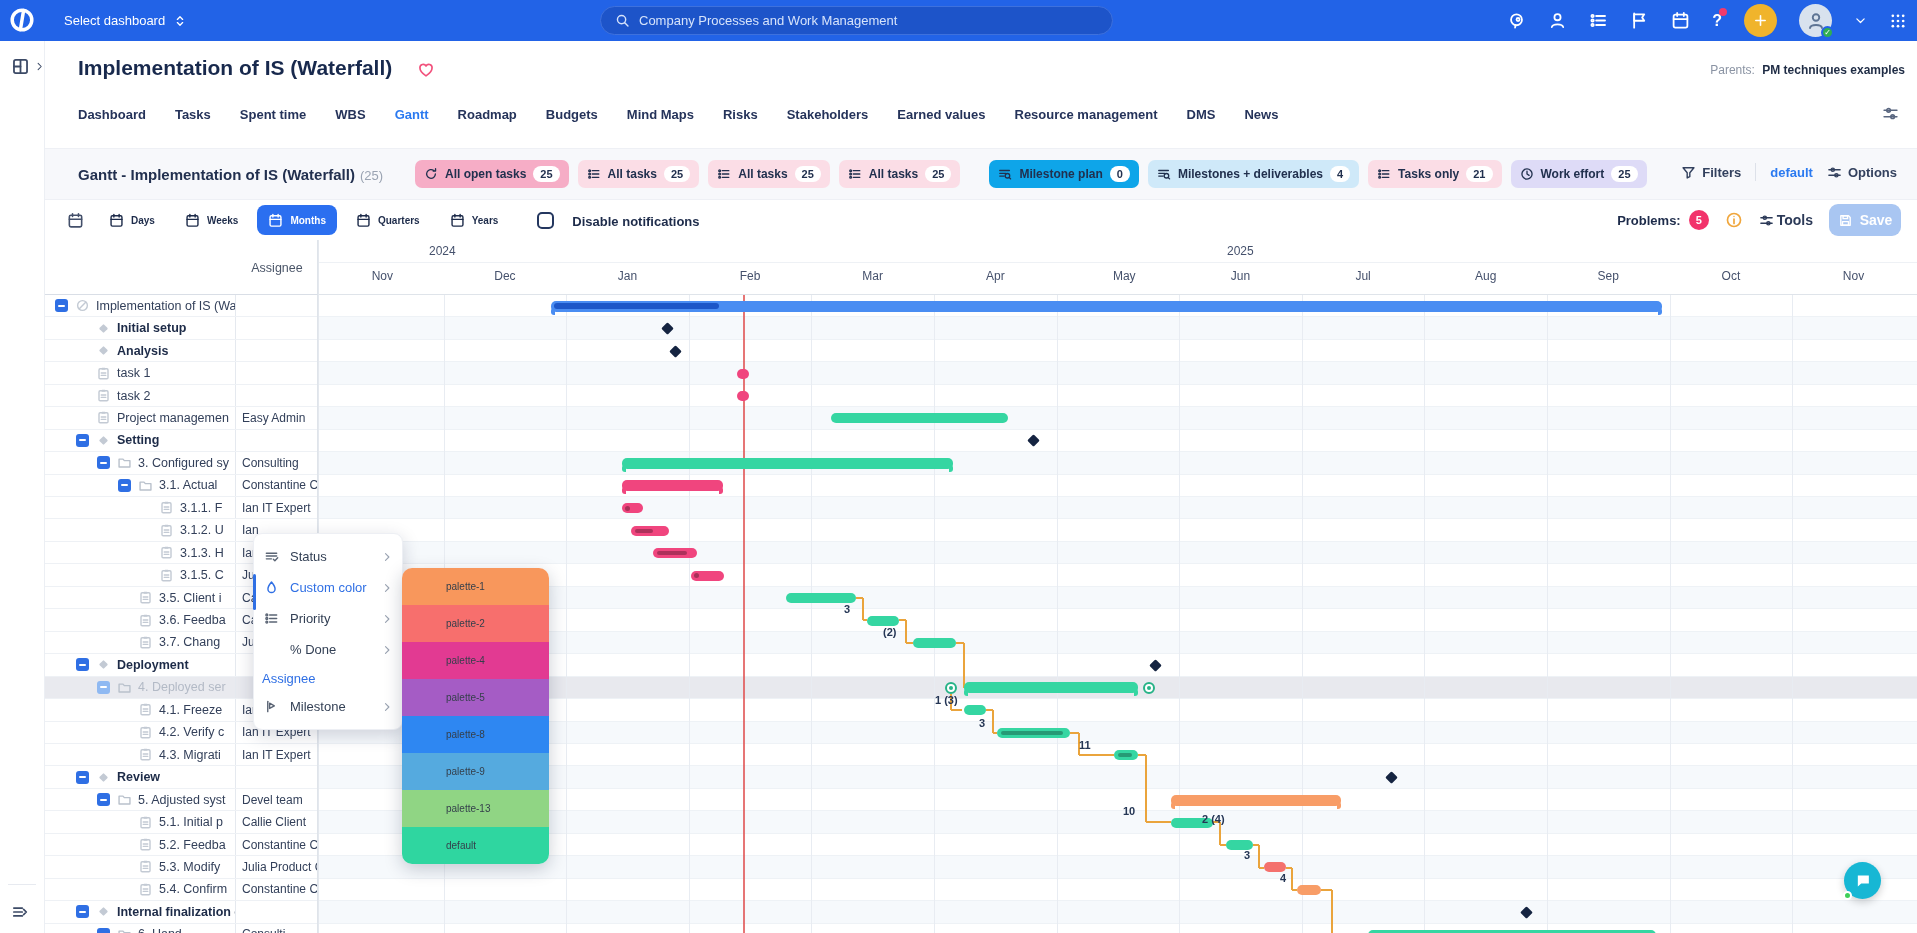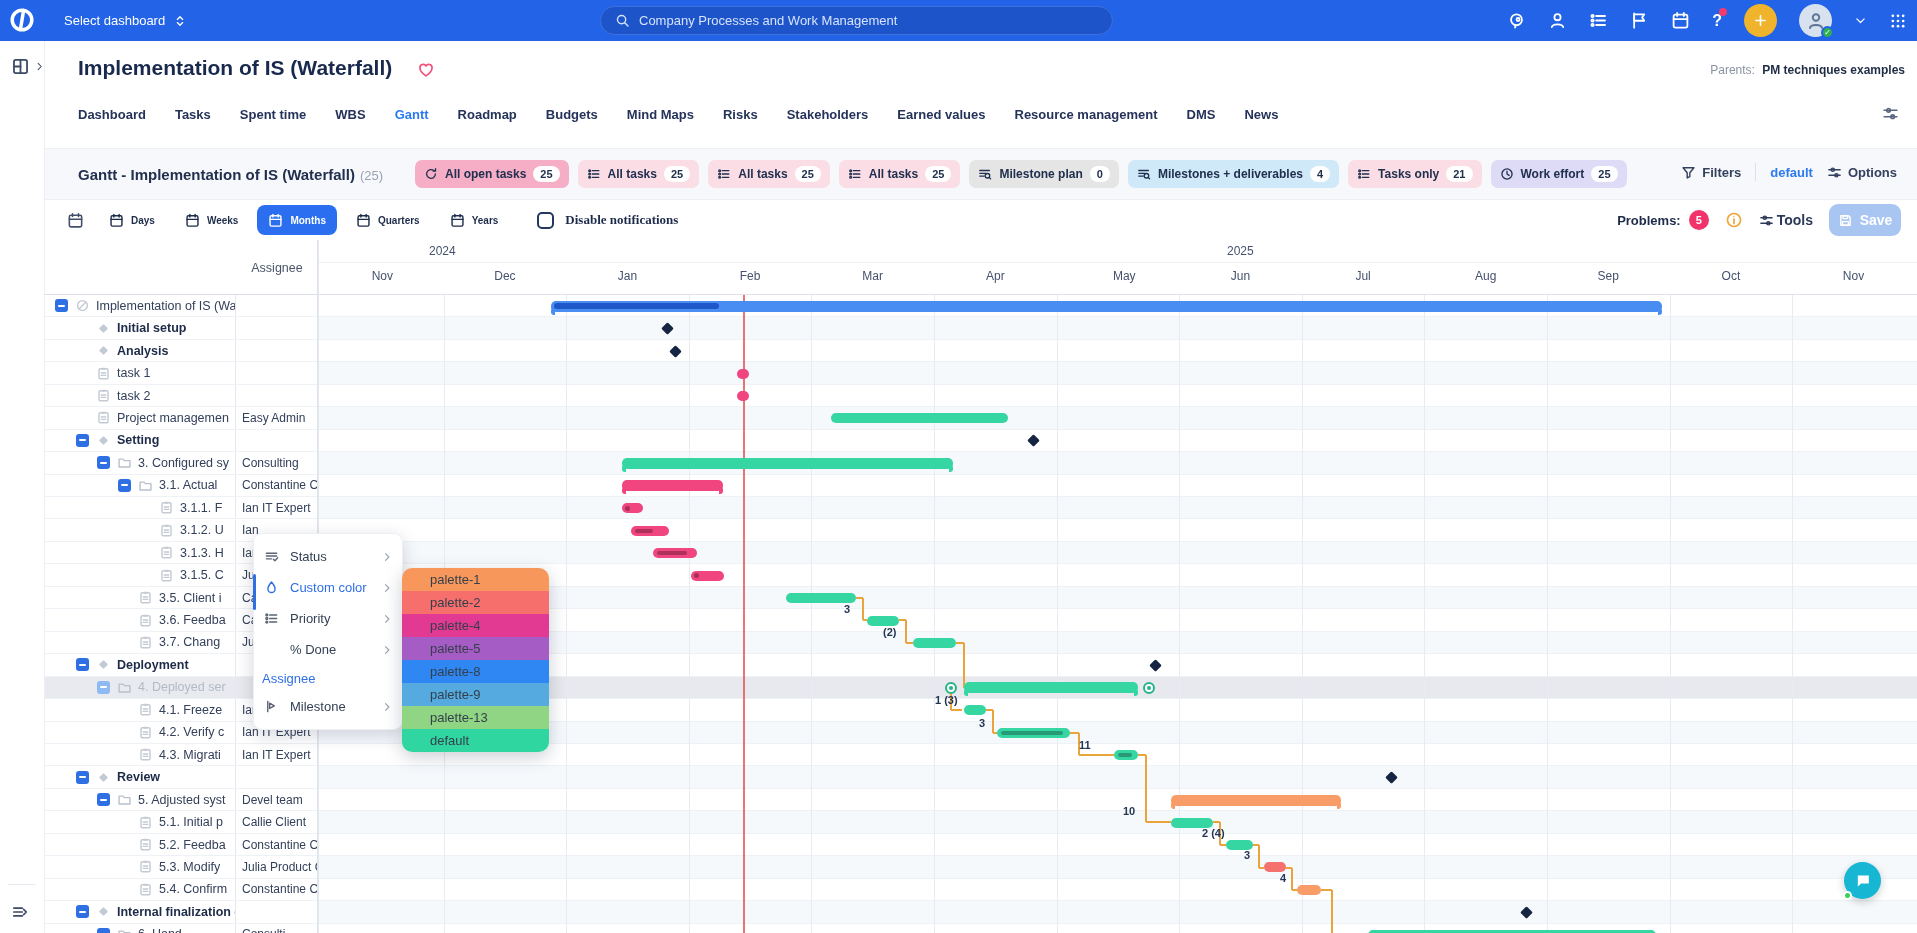--- a/index.html
+++ b/index.html
@@ -47,21 +47,21 @@
   #gright .sep { width:1px; height:18px; background:#dde1e9; }
   #gright .lnk { display:flex; align-items:center; gap:6px; cursor:pointer; }
   #gright .default { color:#2b7af0; font-weight:bold; cursor:pointer; }
 
   
   #controls { position:absolute; left:45px; top:200px; width:1872px; height:40px; background:#fff; }
   #scalebar { position:absolute; left:22px; top:5px; display:flex; align-items:center; gap:10px; }
   .scalebtn { display:inline-flex; align-items:center; gap:7px; height:30px; padding:0 11px; border-radius:8px; font-size:10px; font-weight:bold; color:#1d2b4a; cursor:pointer; }
   .scalebtn.active { background:#2b6ff0; color:#fff; }
   #lead-cal { color:#44506b; margin-right:4px; cursor:pointer; }
-  #notif { display:flex; align-items:flex-start; gap:11px; margin-left:18px; cursor:pointer;font-family:Liberation Serif, serif; }
+  #notif { display:flex; align-items:flex-end; gap:18px; margin-left:18px; cursor:pointer; }
   #notif .box { width:17px; height:17px; border:2px solid #24375f; border-radius:5px; background:#fff; }
   #notif .lbl { font-size:13px; font-weight:bold; color:#1d2b4a; }
   #cright { position:absolute; right:16px; top:4px; display:flex; align-items:center; gap:16px; }
   #problems { display:flex; align-items:center; gap:8px; font-size:13px; font-weight:bold; color:#1d2b4a; }
   #problems .badge { width:20px; height:20px; border-radius:50%; background:#f2336b; color:#fff; font-size:11px; display:flex; align-items:center; justify-content:center; cursor:pointer; }
   #info-ic { color:#f0a63c; cursor:pointer; }
   #tools { display:flex; align-items:center; gap:3px; font-size:14px; font-weight:bold; color:#2c3a58; cursor:pointer; }
   #save-btn { width:72px; height:32px; border-radius:9px; background:#a9c6f2; color:#fff; font-size:14px; font-weight:bold; display:flex; align-items:center; justify-content:center; gap:7px; cursor:pointer; }
 
   
@@ -113,21 +113,21 @@
   #ctx-accent { position:absolute; left:-1px; top:40px; width:3px; height:36px; background:#2f6fe4; border-radius:2px; }
   .mitem { height:31px; display:flex; align-items:center; padding:0 10px; font-size:13px; color:#323f54; cursor:pointer; position:relative; }
   .mitem .mic { width:16px; margin-right:10px; color:#5a6474; display:flex; }
   .mitem .mspacer { width:26px; }
   .mitem .chev { position:absolute; right:9px; color:#9aa3b2; }
   .mitem.active, .mitem.active .mic { color:#2f6fe4; }
   .mitem.linkstyle { color:#2f6fe4; height:26px; padding-left:8px; }
 
   
   #palette { position:absolute; left:402px; top:568px; width:147px; border-radius:10px; overflow:hidden; box-shadow:0 5px 18px rgba(20,30,60,.22); z-index:50; }
-  .pitem { height:23px; display:flex; align-items:center; padding-left:28px; font-size:13px; color:#343f4b; cursor:pointer; }
+  .pitem { height:37px; display:flex; align-items:center; padding-left:44px; font-size:10px; color:#343f4b; cursor:pointer; }
 
   
   #chat { position:absolute; left:1844px; top:862px; width:37px; height:37px; border-radius:50%; background:#17b7d4; display:flex; align-items:center; justify-content:center; z-index:60; cursor:pointer; box-shadow:0 3px 8px rgba(0,0,0,.2); }
   #chat .dot { position:absolute; left:-1px; bottom:-1px; width:9px; height:9px; border-radius:50%; background:#3ecf58; border:2px solid #fff; }
 </style>
 </head>
 <body>
 
 <div id="topbar">
   <div id="logo">
@@ -338,21 +338,21 @@
             <circle cx="3" cy="8" r="1"></circle>
             <circle cx="3" cy="11.8" r="1"></circle>
             <line x1="6" y1="4.2" x2="13.5" y2="4.2"></line>
             <line x1="6" y1="8" x2="13.5" y2="8"></line>
             <line x1="6" y1="11.8" x2="13.5" y2="11.8"></line>
           </svg>
         </span>
         <span>All tasks</span>
         <span class="cnt">25</span>
       </div>
-      <div class="pill" style="background: #e5e5e5;">
+      <div class="pill" style="background: #0ea5e9; margin-left: 20px;">
         <span>
           <svg width="14" height="14" viewBox="0 0 16 16" stroke="currentColor" fill="none" stroke-width="1.5" stroke-linecap="round" stroke-linejoin="round">
             <line x1="2" y1="4" x2="13" y2="4"></line>
             <line x1="2" y1="7.2" x2="9" y2="7.2"></line>
             <line x1="2" y1="10.4" x2="7" y2="10.4"></line>
             <circle cx="10.8" cy="10" r="2.6"></circle>
             <line x1="12.8" y1="12" x2="14.4" y2="13.6"></line>
           </svg>
         </span>
         <span>Milestone plan</span>
@@ -1040,21 +1040,21 @@
       </div>
       <div class="gring" style="left: 824px; top: 441.875px;">
         <i></i>
       </div>
       <div class="glabel" style="left: 525px; top: 363px;">3</div>
       <div class="glabel" style="left: 564px; top: 386px;">(2)</div>
       <div class="glabel" style="left: 616px; top: 454px;">1 (3)</div>
       <div class="glabel" style="left: 660px; top: 477px;">3</div>
       <div class="glabel" style="left: 760px; top: 499px;">11</div>
       <div class="glabel" style="left: 804px; top: 565px;">10</div>
-      <div class="glabel" style="left: 883px; top: 587px;">2 (4)</div>
+      <div class="glabel" style="left: 883px; top: 573px;">2 (4)</div>
       <div class="glabel" style="left: 925px; top: 609px;">3</div>
       <div class="glabel" style="left: 961px; top: 632px;">4</div>
     </div>
   <div id="chart-head">
       <div class="hsep"></div>
       <div class="yearlbl" style="left: 110px;">2024</div>
       <div class="yearlbl" style="left: 908px;">2025</div>
       <div class="monlbl" style="left: 2px; width: 122.6px;">Nov</div>
       <div class="monlbl" style="left: 124.6px; width: 122.6px;">Dec</div>
       <div class="monlbl" style="left: 247.2px; width: 122.6px;">Jan</div>

